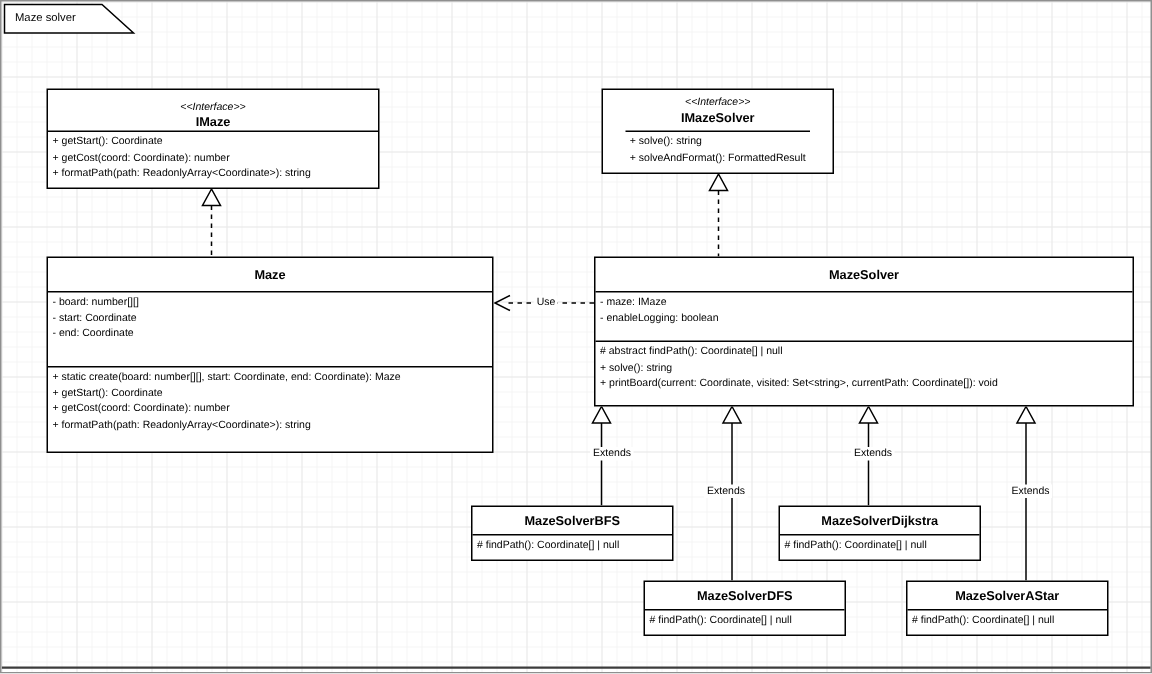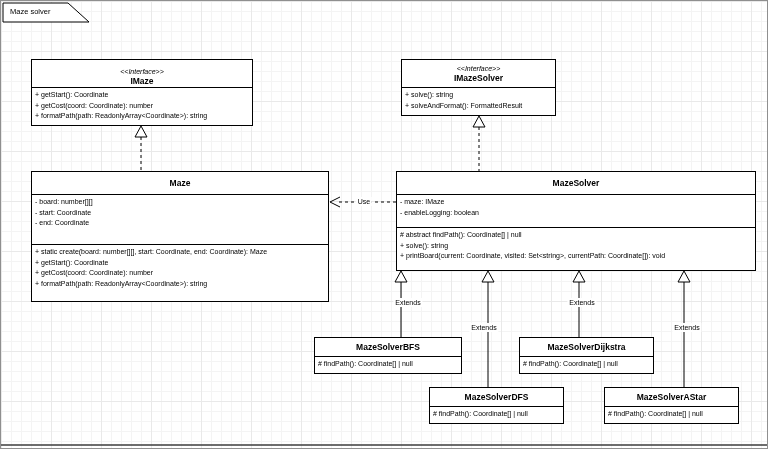--- a/index.html
+++ b/index.html
@@ -73,21 +73,21 @@
       <div class="stereo">&lt;&lt;Interface&gt;&gt;</div>
       <div class="cname">IMaze</div>
     </div>
     <div class="sec grow">
         <div class="member">+ getStart(): Coordinate</div>
         <div class="member">+ getCost(coord: Coordinate): number</div>
         <div class="member">+ formatPath(path: ReadonlyArray&lt;Coordinate&gt;): string</div>
       </div>
   </div>
 
-  <div class="uml-class" style="left:400px;top:58px;width:155px;height:57px;">
+  <div class="uml-class" style="left:400px;top:58px;width:155px;height:57px;align-items:center;">
     <div class="hdr" style="height:27px;">
       <div class="stereo">&lt;&lt;Interface&gt;&gt;</div>
       <div class="cname">IMazeSolver</div>
     </div>
     <div class="sec grow">
         <div class="member">+ solve(): string</div>
         <div class="member">+ solveAndFormat(): FormattedResult</div>
       </div>
   </div>
 
@@ -116,21 +116,21 @@
         <div class="member">- maze: IMaze</div>
         <div class="member">- enableLogging: boolean</div>
       </div>
     <div class="sec grow">
         <div class="member"># abstract findPath(): Coordinate[] | null</div>
         <div class="member">+ solve(): string</div>
         <div class="member">+ printBoard(current: Coordinate, visited: Set&lt;string&gt;, currentPath: Coordinate[]): void</div>
       </div>
   </div>
 
-  <div class="uml-class" style="left:313px;top:336px;width:148px;height:37px;">
+  <div class="uml-class" style="left:313px;top:336px;width:135px;height:37px;">
     <div class="hdr" style="height:18px;">
       <div class="cname">MazeSolverBFS</div>
     </div>
     <div class="sec grow">
         <div class="member"># findPath(): Coordinate[] | null</div>
       </div>
   </div>
 
   <div class="uml-class" style="left:518px;top:336px;width:135px;height:37px;">
     <div class="hdr" style="height:18px;">

